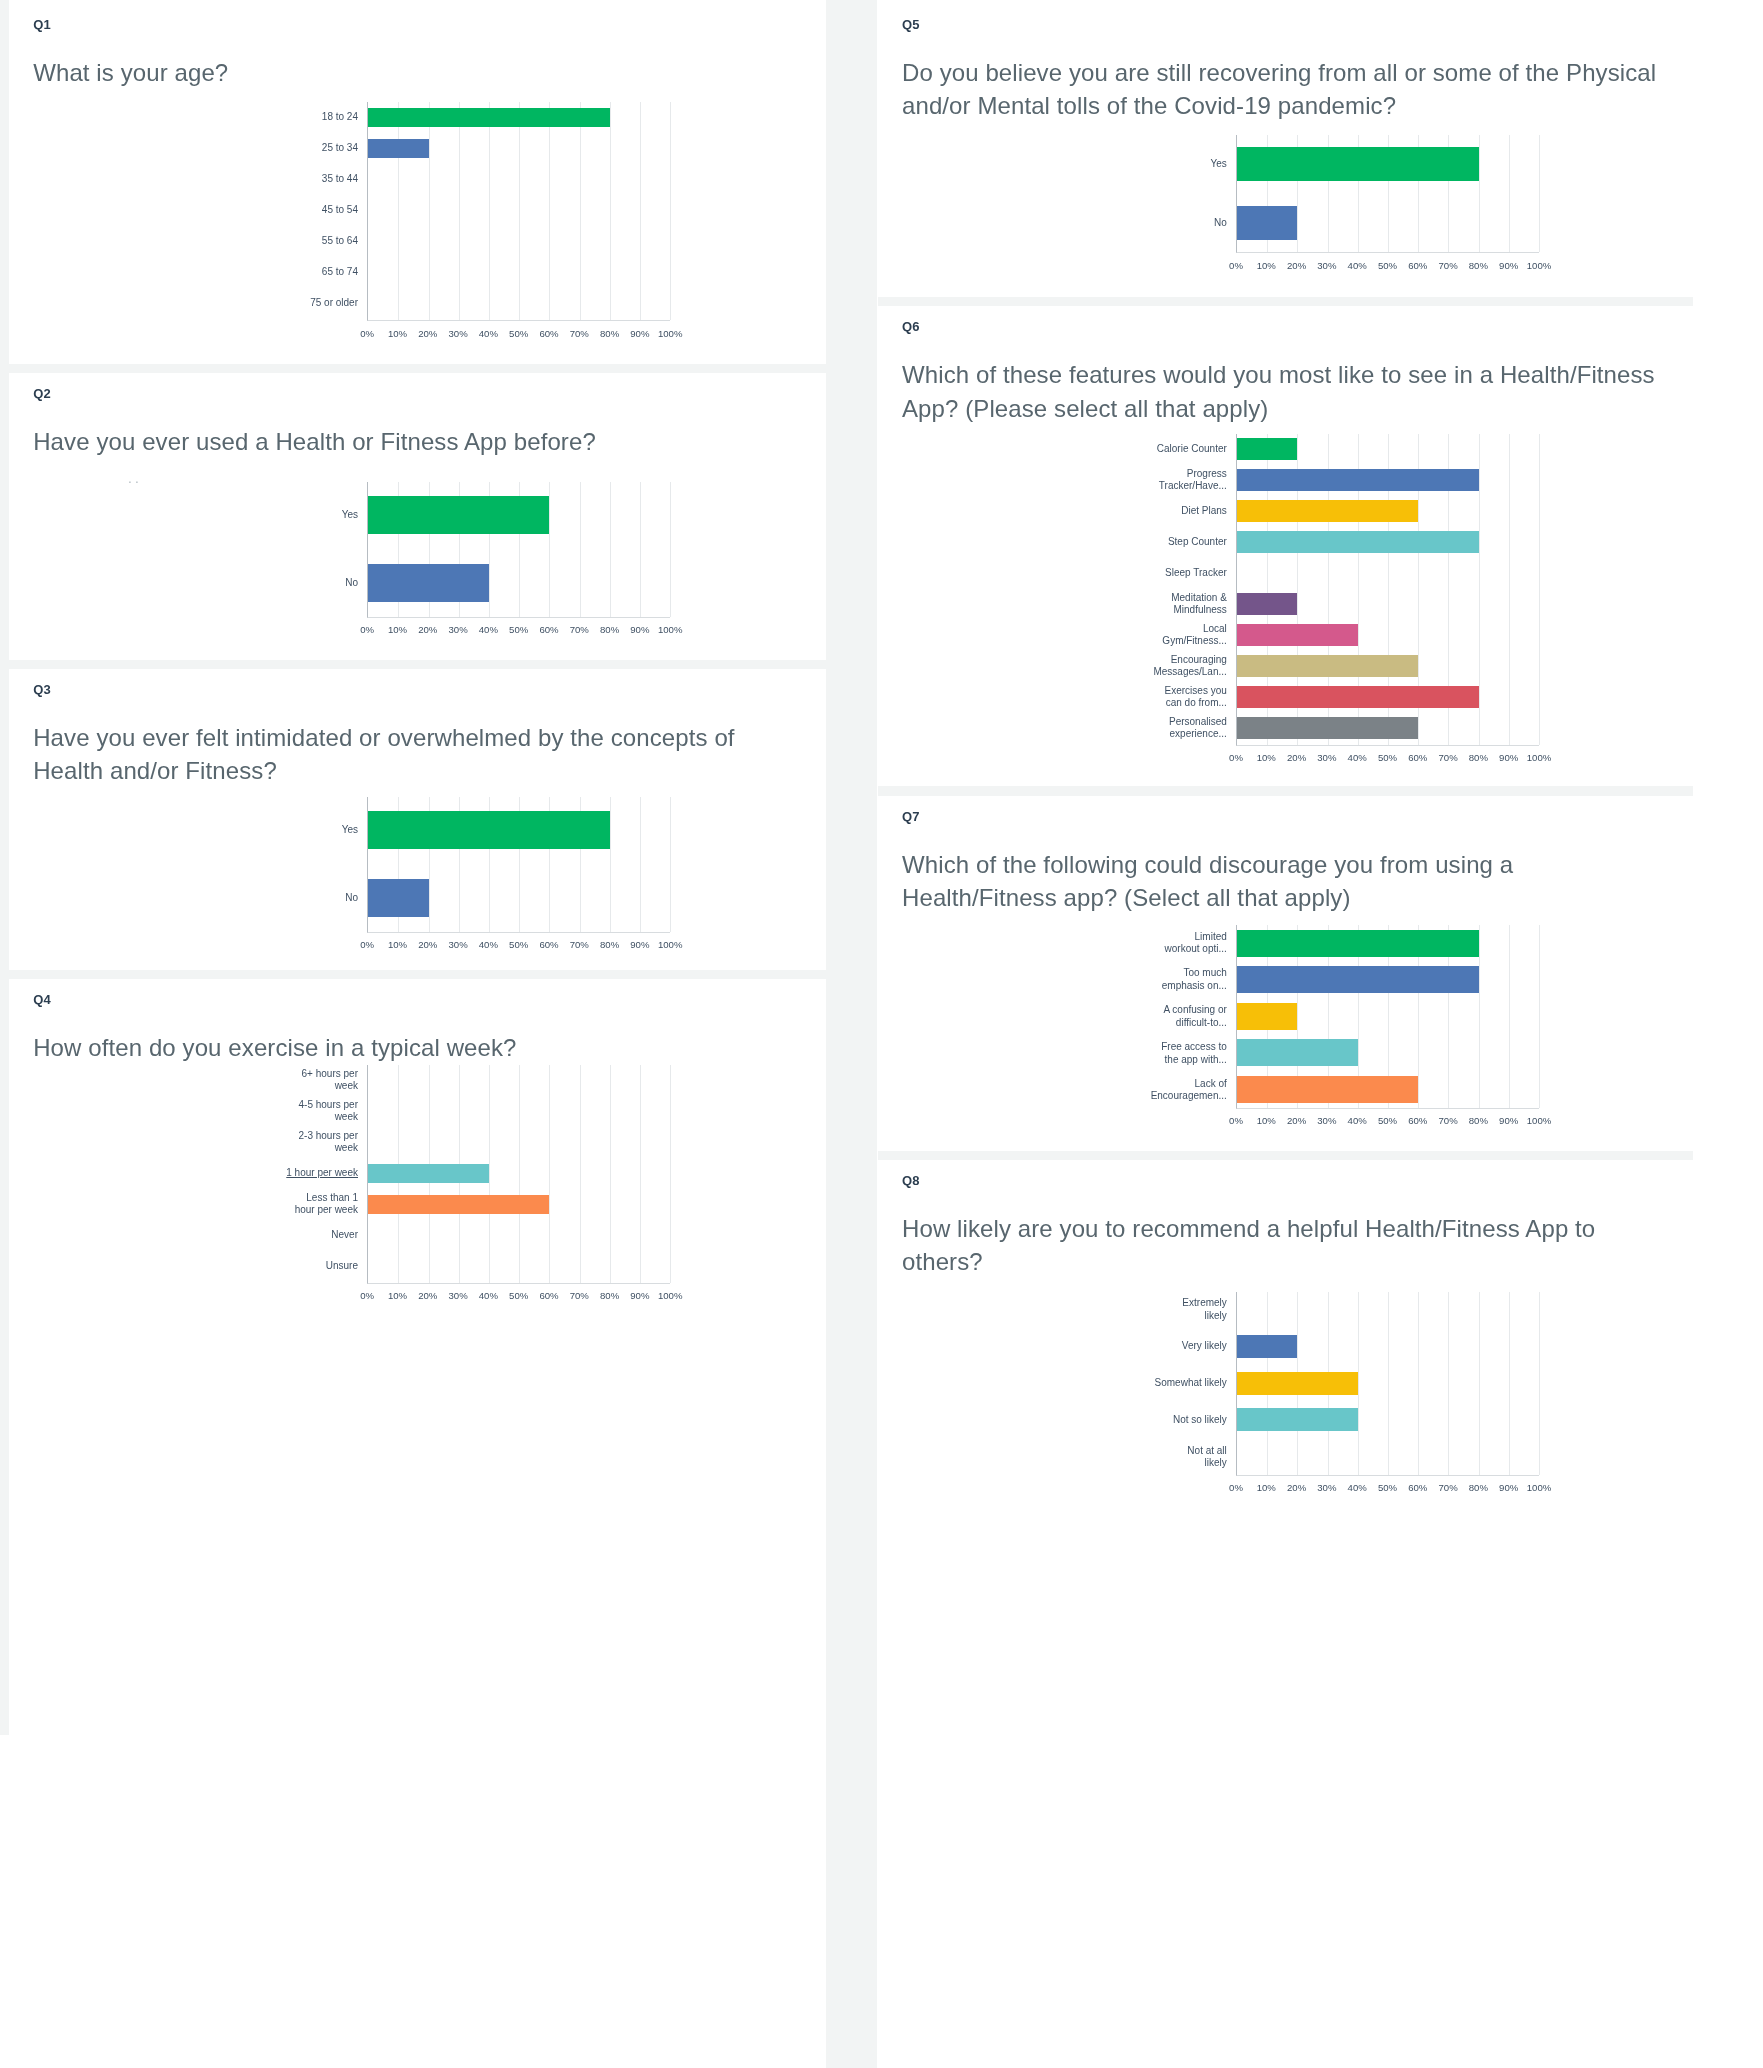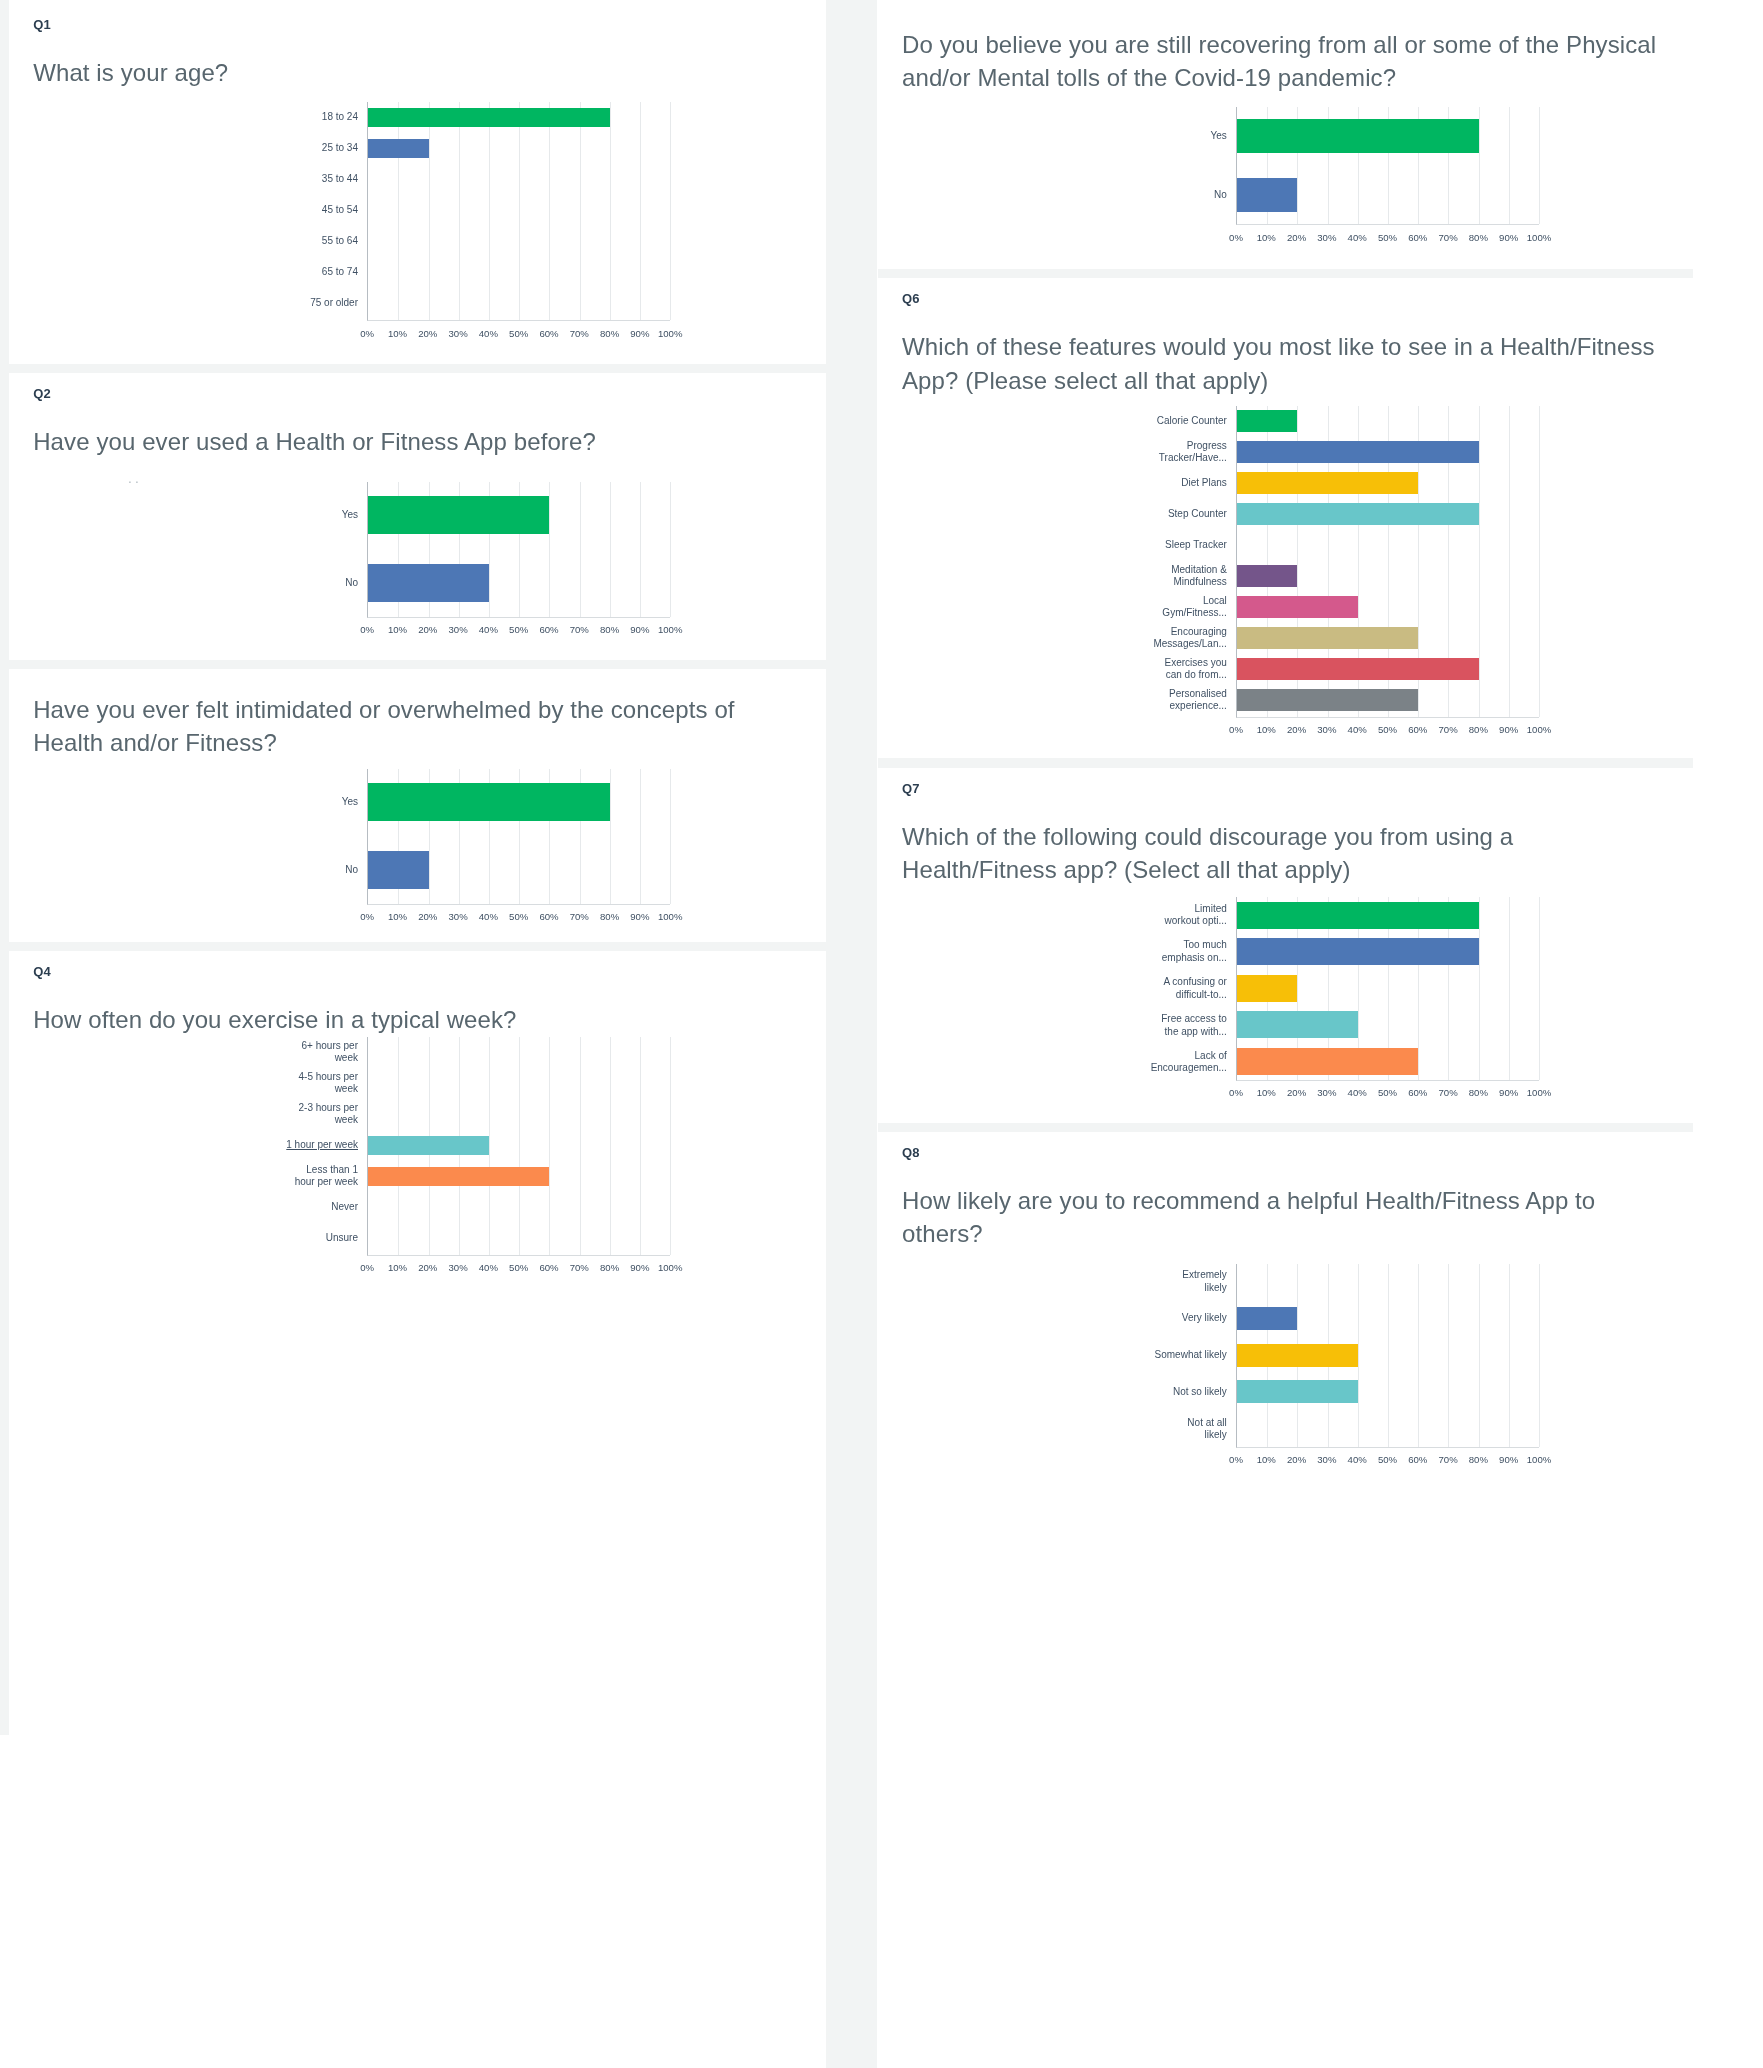--- a/index.html
+++ b/index.html
@@ -271,20 +271,21 @@
             <div class="xtick" style="left: 60%;">60%</div>
             <div class="xtick" style="left: 70%;">70%</div>
             <div class="xtick" style="left: 80%;">80%</div>
             <div class="xtick" style="left: 90%;">90%</div>
             <div class="xtick" style="left: 100%;">100%</div>
           </div>
         </div>
       </div>
       <div class="qcard-sep"></div>
       <div class="qcard">
+        <div class="q-num">Q3</div>
         <div class="q-title">Have you ever felt intimidated or overwhelmed by the concepts of Health and/or Fitness?</div>
         <div class="chart" style="margin-top: 9.2px; margin-bottom: 13px; padding-left: 220px;">
           <div class="chart-inner">
             <div class="cat-col" style="width: 138px; height: 136px;">
               <div class="cat-label" style="height: 68px;">Yes</div>
               <div class="cat-label" style="height: 68px;">No</div>
             </div>
             <div class="plot-col" style="width: 303px; height: 136px;">
               <div class="grid">
                 <span style="left: 10%;"></span>
@@ -391,20 +392,21 @@
             <div class="xtick" style="left: 70%;">70%</div>
             <div class="xtick" style="left: 80%;">80%</div>
             <div class="xtick" style="left: 90%;">90%</div>
             <div class="xtick" style="left: 100%;">100%</div>
           </div>
         </div>
       </div>
     </div>
   <div class="column col-right" id="col-right">
       <div class="qcard">
+        <div class="q-num">Q5</div>
         <div class="q-title">Do you believe you are still recovering from all or some of the Physical and/or Mental tolls of the Covid-19 pandemic?</div>
         <div class="chart" style="margin-top: 13px; margin-bottom: 20px; padding-left: 220px;">
           <div class="chart-inner">
             <div class="cat-col" style="width: 138px; height: 118px;">
               <div class="cat-label" style="height: 59px;">Yes</div>
               <div class="cat-label" style="height: 59px;">No</div>
             </div>
             <div class="plot-col" style="width: 303px; height: 118px;">
               <div class="grid">
                 <span style="left: 10%;"></span>

